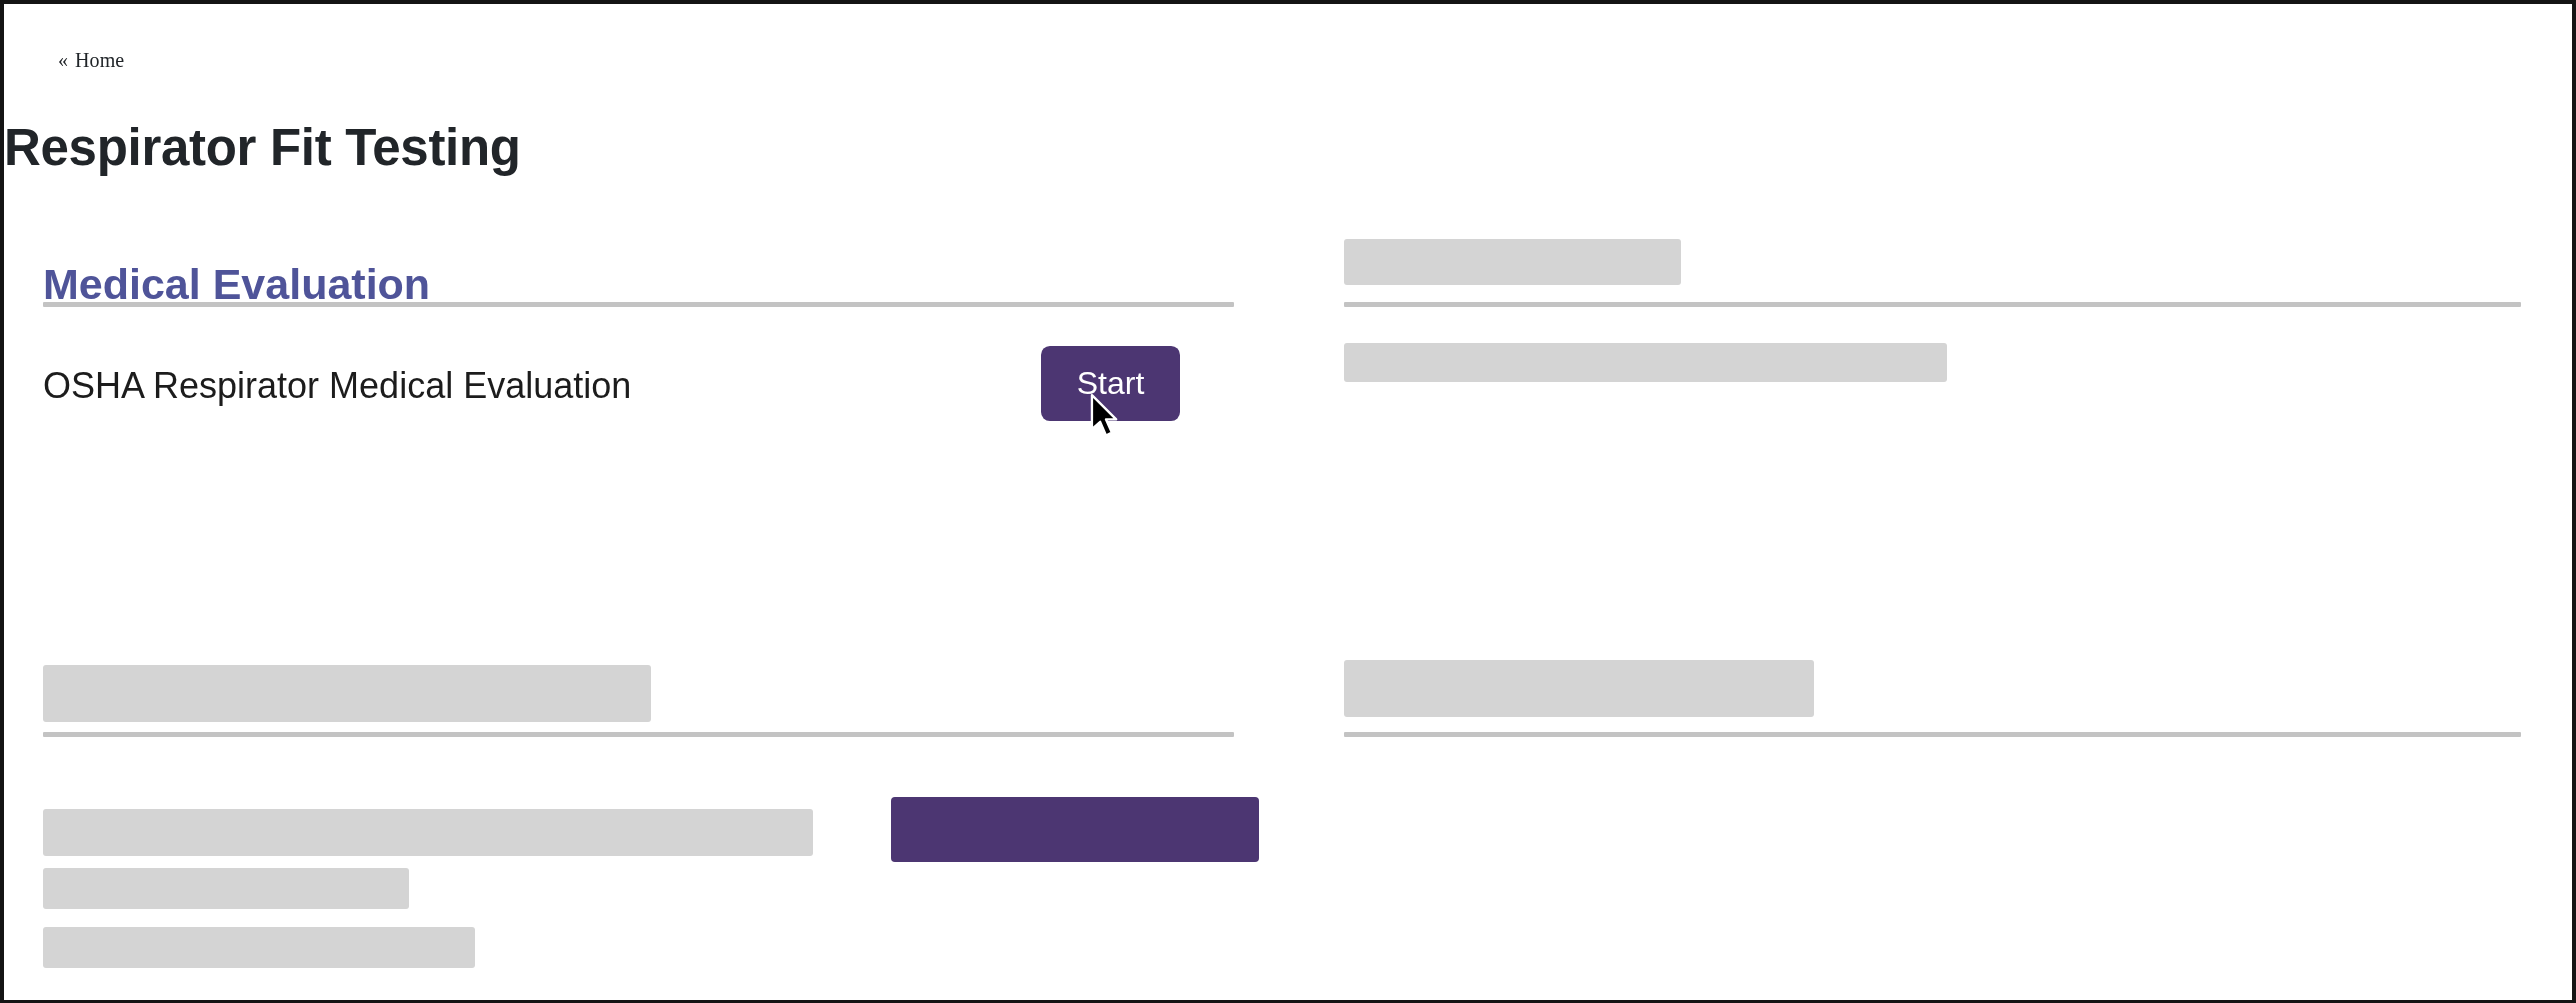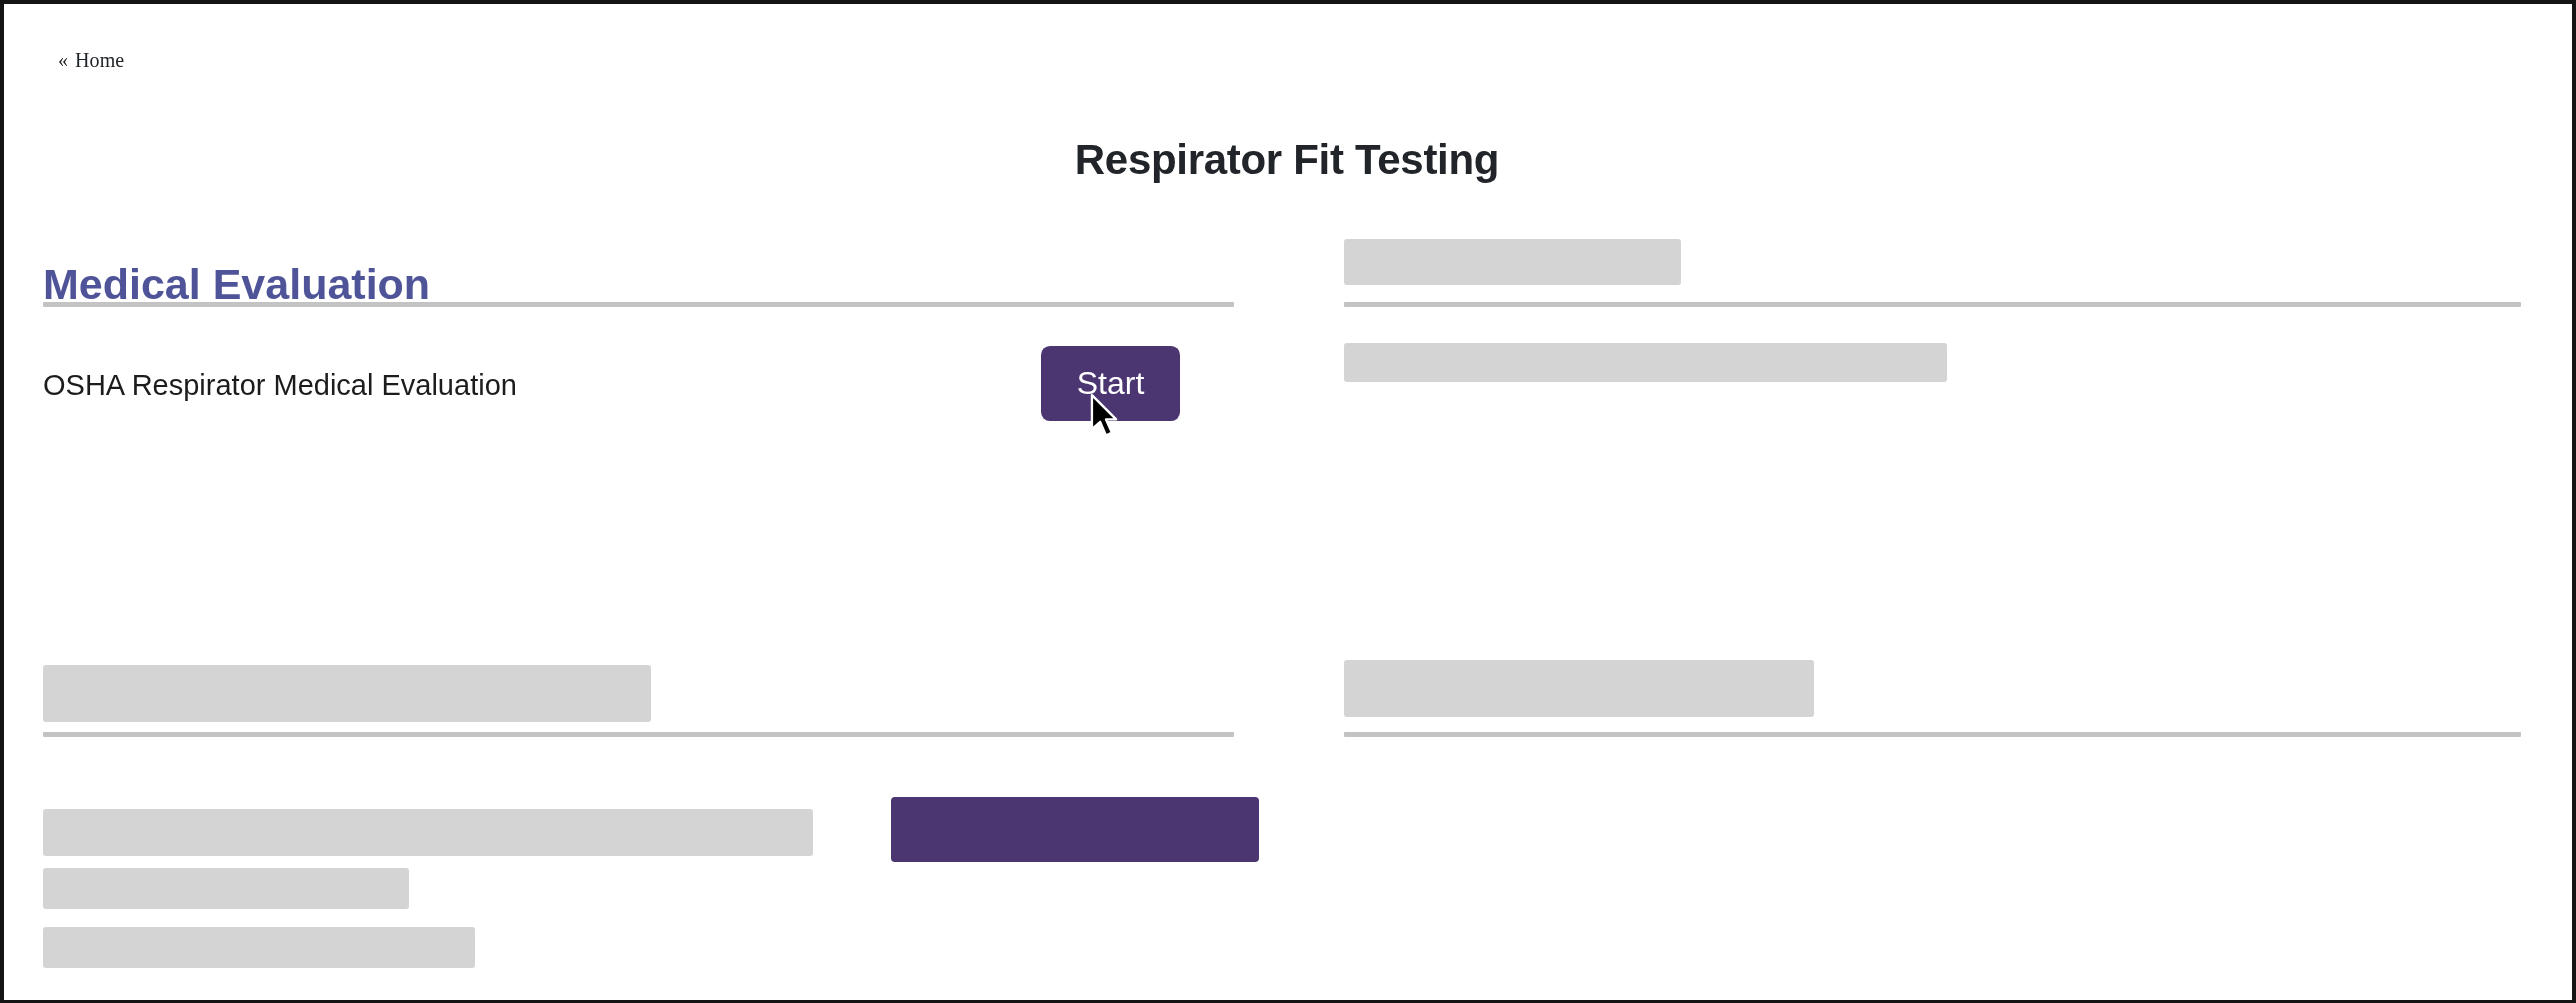--- a/index.html
+++ b/index.html
@@ -40,24 +40,23 @@
     white-space: nowrap;
     cursor: pointer;
     font-family: Liberation Serif, serif;
   }
   .breadcrumb .chev { margin-right: 6.9px; }
 
   
   .page-title {
     position: absolute;
     left: 0;
-    top: 123px;
+    top: 111px;
     width: 2566px;
-    text-align: center;
-    font-size: 42px;
+    font-size: 51px;
     line-height: 65px;
     font-weight: bold;
     color: #212529;
     letter-spacing: -0.3px;
   }
 
   
   .col-left  { position: absolute; left: 39px;   top: 0; width: 1191px; height: 994px; }
   .col-right { position: absolute; left: 1340px; top: 0; width: 1177px; height: 994px; }
 
@@ -75,21 +74,21 @@
   .divider {
     position: absolute;
     height: 4.9px;
     background: #c3c3c3;
     border-radius: 1px;
   }
 
   
   .item-label {
     position: absolute;
-    font-size: 29px;
+    font-size: 36px;
     line-height: 43px;
     color: #1c1c1c;
     white-space: nowrap;
   }
 
   
   .btn-start {
     position: absolute;
     left: 989px;
     top: 342px;

